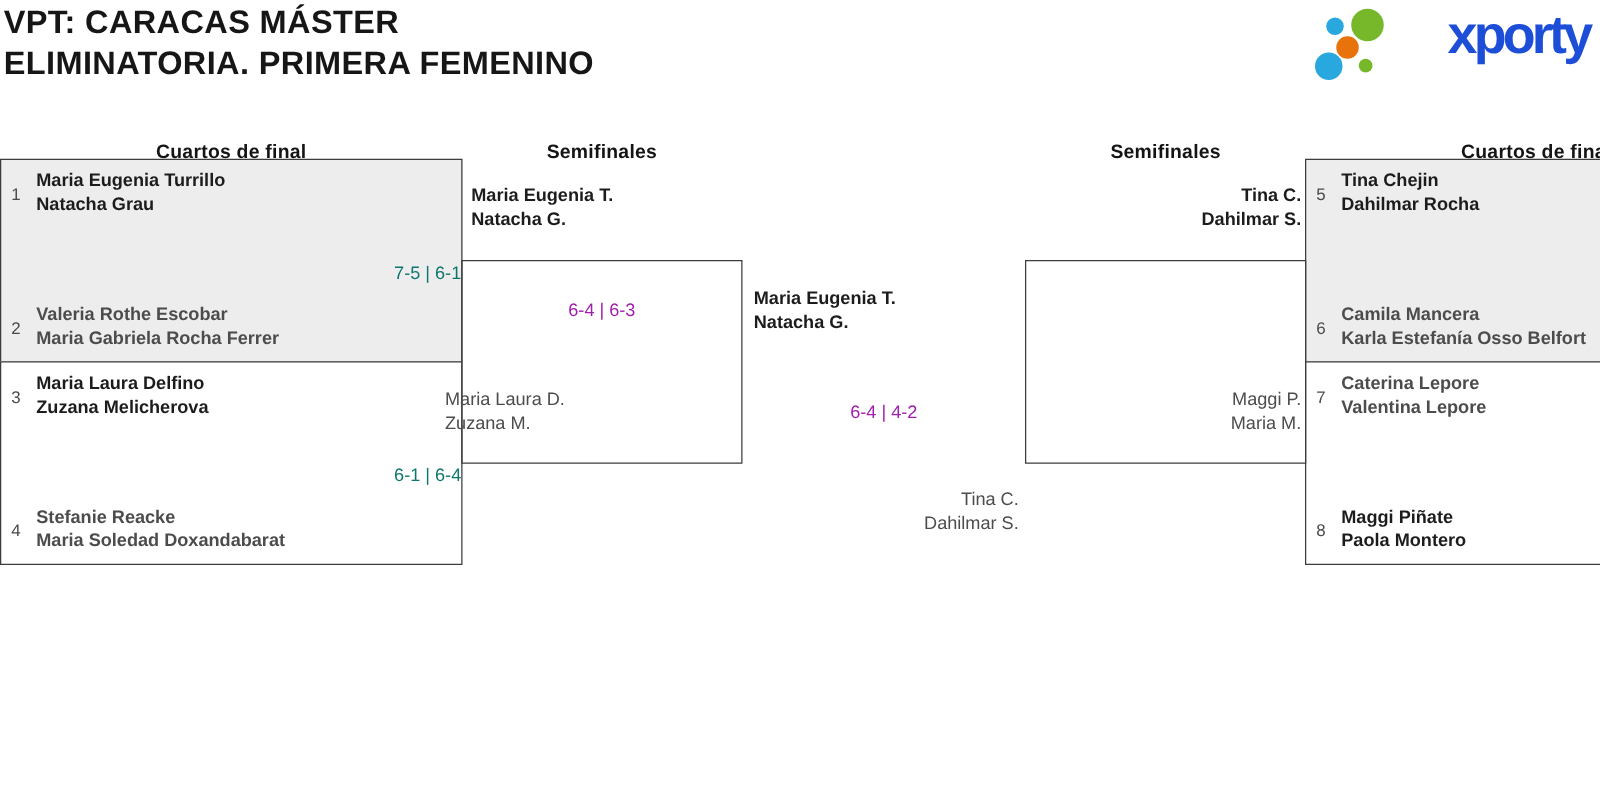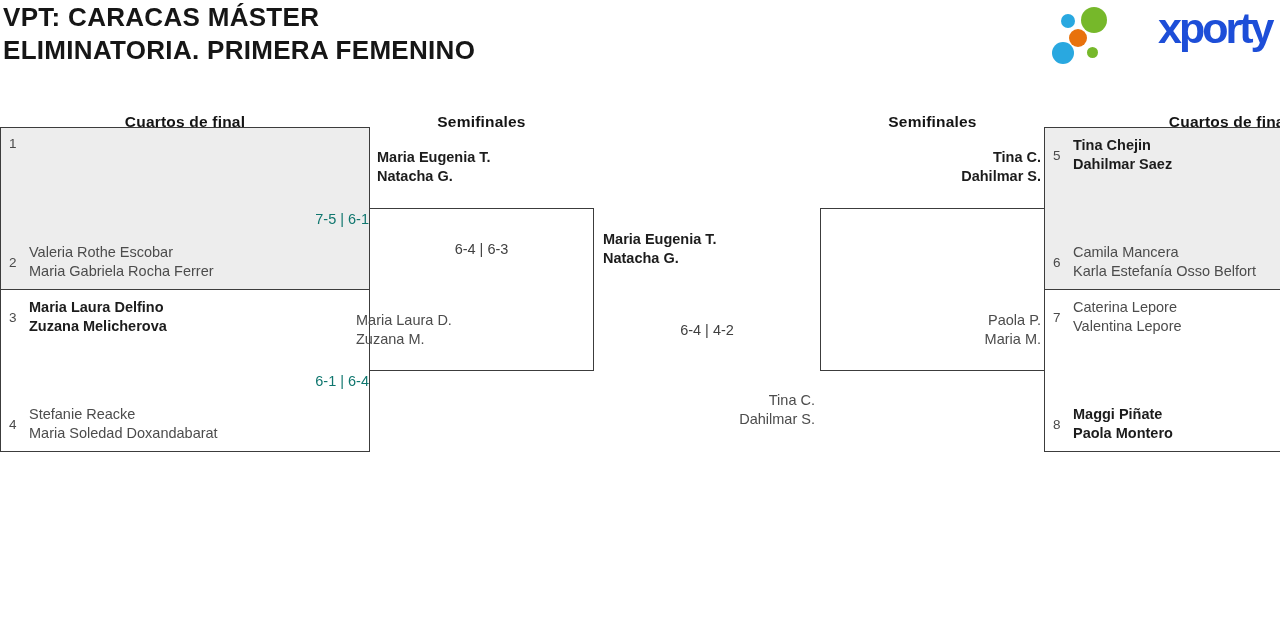--- a/index.html
+++ b/index.html
@@ -35,35 +35,35 @@
   .qf-l1{left:0;top:127px;}
   .qf-l2{left:0;top:289px;}
   .qf-r1{left:1044px;top:127px;}
   .qf-r2{left:1044px;top:289px;}
   .team{position:absolute;left:8px;display:flex;gap:8px;}
   .team .seed{width:12px;font-size:13.5px;color:#4a4a4a;align-self:center;}
   .team .names{font-size:14.5px;line-height:19px;white-space:nowrap;}
   .team-a{top:8px;}
   .team-b{top:115px;}
   .winner .names{font-weight:700;color:#1c1c1c;}
-  .loser  .names{font-weight:400;color:#4c4c4c;}
+  .loser  .names{font-weight:700;color:#4c4c4c;}
   .qf-score{position:absolute;top:83px;left:0;width:100%;text-align:right;
             font-size:14.5px;color:#0f766e;}
 
   
   .sf-box{position:absolute;top:208px;width:225px;height:163px;
           border:1px solid #3c3c3c;box-sizing:border-box;background:transparent;}
   .sf-left{left:369px;}
   .sf-right{left:820px;}
 
   
   .pair{position:absolute;font-size:14.5px;line-height:19px;white-space:nowrap;}
   .pair.bold{font-weight:700;color:#1c1c1c;}
   .pair.plain{font-weight:400;color:#4c4c4c;}
-  .score-line{position:absolute;font-size:14.5px;color:#404040;text-align:center;}
+  .score-line{position:absolute;font-size:14.5px;color:#a21caf;text-align:center;}
 
   .sf-left-winner{left:377px;top:148px;}
   .sf-left-score{left:369px;width:225px;top:241px;}
   .sf-left-loser{left:356px;top:311px;}
 
   .sf-right-winner{left:820px;width:221px;top:148px;text-align:right;}
   .sf-right-score{left:820px;width:225px;top:241px;}
   .sf-right-loser{left:820px;width:221px;top:311px;text-align:right;}
 
   .final-winner{left:603px;top:230px;}
@@ -90,20 +90,24 @@
   </div>
 
   <div class="round-label rl-qf-left">Cuartos de final</div>
   <div class="round-label rl-sf-left">Semifinales</div>
   <div class="round-label rl-sf-right">Semifinales</div>
   <div class="round-label rl-qf-right">Cuartos de final</div>
 
   <div class="qf qf-l1 shaded">
     <div class="team team-a winner">
       <span class="seed">1</span>
+      <span class="names">
+        <div>Maria Eugenia Turrillo</div>
+        <div>Natacha Grau</div>
+      </span>
     </div>
     <div class="qf-score">7-5 | 6-1</div>
     <div class="team team-b loser">
       <span class="seed">2</span>
       <span class="names">
         <div>Valeria Rothe Escobar</div>
         <div>Maria Gabriela Rocha Ferrer</div>
       </span>
     </div>
   </div>
@@ -124,21 +128,21 @@
         <div>Maria Soledad Doxandabarat</div>
       </span>
     </div>
   </div>
 
   <div class="qf qf-r1 shaded">
     <div class="team team-a winner">
       <span class="seed">5</span>
       <span class="names">
         <div>Tina Chejin</div>
-        <div>Dahilmar Saez</div>
+        <div>Dahilmar Rocha</div>
       </span>
     </div>
     <div class="qf-score">7-5 | 6-2</div>
     <div class="team team-b loser">
       <span class="seed">6</span>
       <span class="names">
         <div>Camila Mancera</div>
         <div>Karla Estefanía Osso Belfort</div>
       </span>
     </div>
@@ -173,21 +177,21 @@
   <div class="pair plain sf-left-loser">
     <div>Maria Laura D.</div>
     <div>Zuzana M.</div>
   </div>
 
   <div class="pair bold sf-right-winner">
     <div>Tina C.</div>
     <div>Dahilmar S.</div>
   </div>
   <div class="pair plain sf-right-loser">
-    <div>Paola P.</div>
+    <div>Maggi P.</div>
     <div>Maria M.</div>
   </div>
 
   <div class="pair bold final-winner">
     <div>Maria Eugenia T.</div>
     <div>Natacha G.</div>
   </div>
   <div class="score-line final-score">6-4 | 4-2</div>
   <div class="pair plain final-runnerup">
     <div>Tina C.</div>

